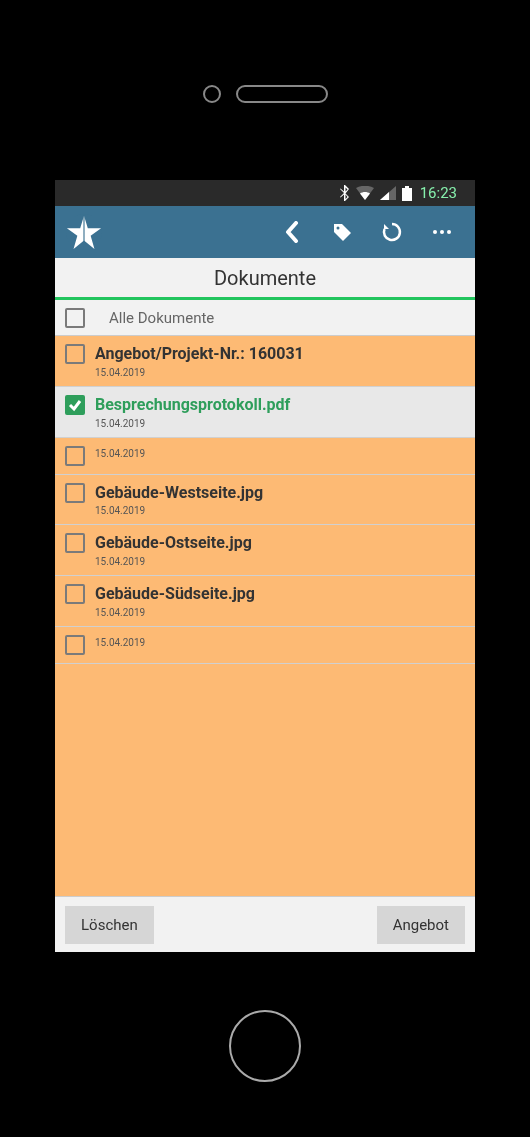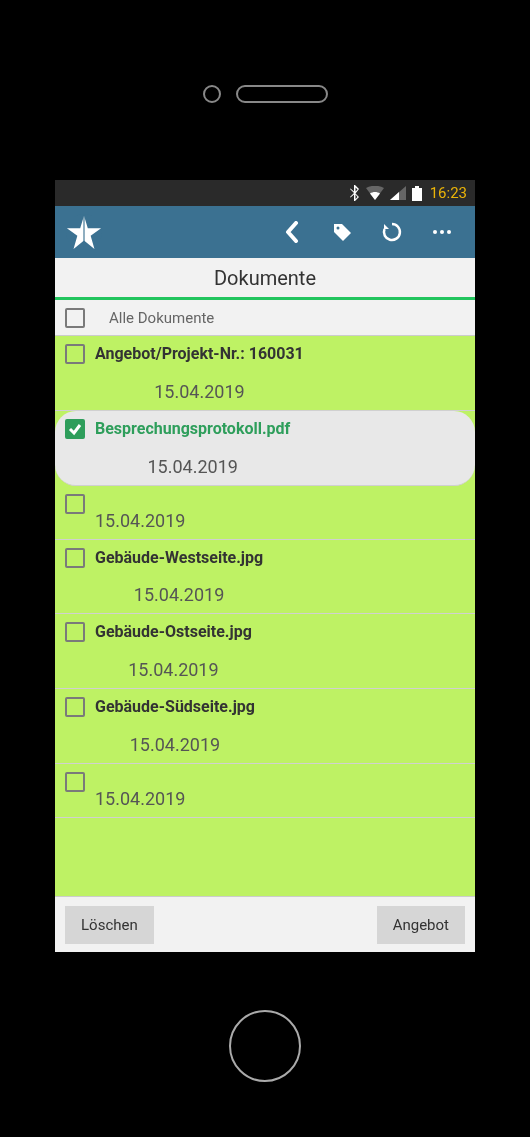--- a/index.html
+++ b/index.html
@@ -64,23 +64,23 @@
       display: flex;
       flex-direction: column;
       overflow: hidden;
     }
     .status-bar {
       height: 26px;
       background: #2a2a2a;
       display: flex;
       align-items: center;
       justify-content: flex-end;
-      padding-right: 8px;
+      padding-right: 18px;
       gap: 6px;
-      color: #eab308;
+      color: #86efac;
       font-size: 15px;
     }
     .status-bar svg {
       fill: #fff;
     }
     .status-time {
       font-size: 15px;
       margin-left: 2px;
     }
     .app-bar {
@@ -147,52 +147,50 @@
       stroke: #fff;
       stroke-width: 3;
       fill: none;
     }
     .select-all-label {
       font-size: 15px;
       color: #666;
     }
     .list {
       flex: 1;
-      background: #bef264;
+      background: #fdba74;
       overflow: hidden;
     }
     .list-item {
       padding: 8px 10px 8px 10px;
       border-bottom: 1px solid #d0d0d0;
       display: flex;
       align-items: flex-start;
       gap: 10px;
     }
     .list-item.selected {
       background: #e8e8e8;
-      border-radius: 21px;
     }
     .item-text {
       display: flex;
       flex-direction: column;
     }
     .item-title {
       font-size: 16px;
       font-weight: bold;
       color: #333;
       line-height: 1.3;
     }
     .item-title.selected {
       color: #2e9e5b;
     }
     .item-date {
-      font-size: 18px;
+      font-size: 10px;
       color: #555;
-      margin-top: 16px;
-      text-align: center;
+      margin-top: 2px;
     }
     .bottom-bar {
       height: 56px;
       background: #f2f2f2;
       border-top: 1px solid #ccc;
       display: flex;
       align-items: center;
       padding: 7px 10px;
       gap: 26px;
     }

